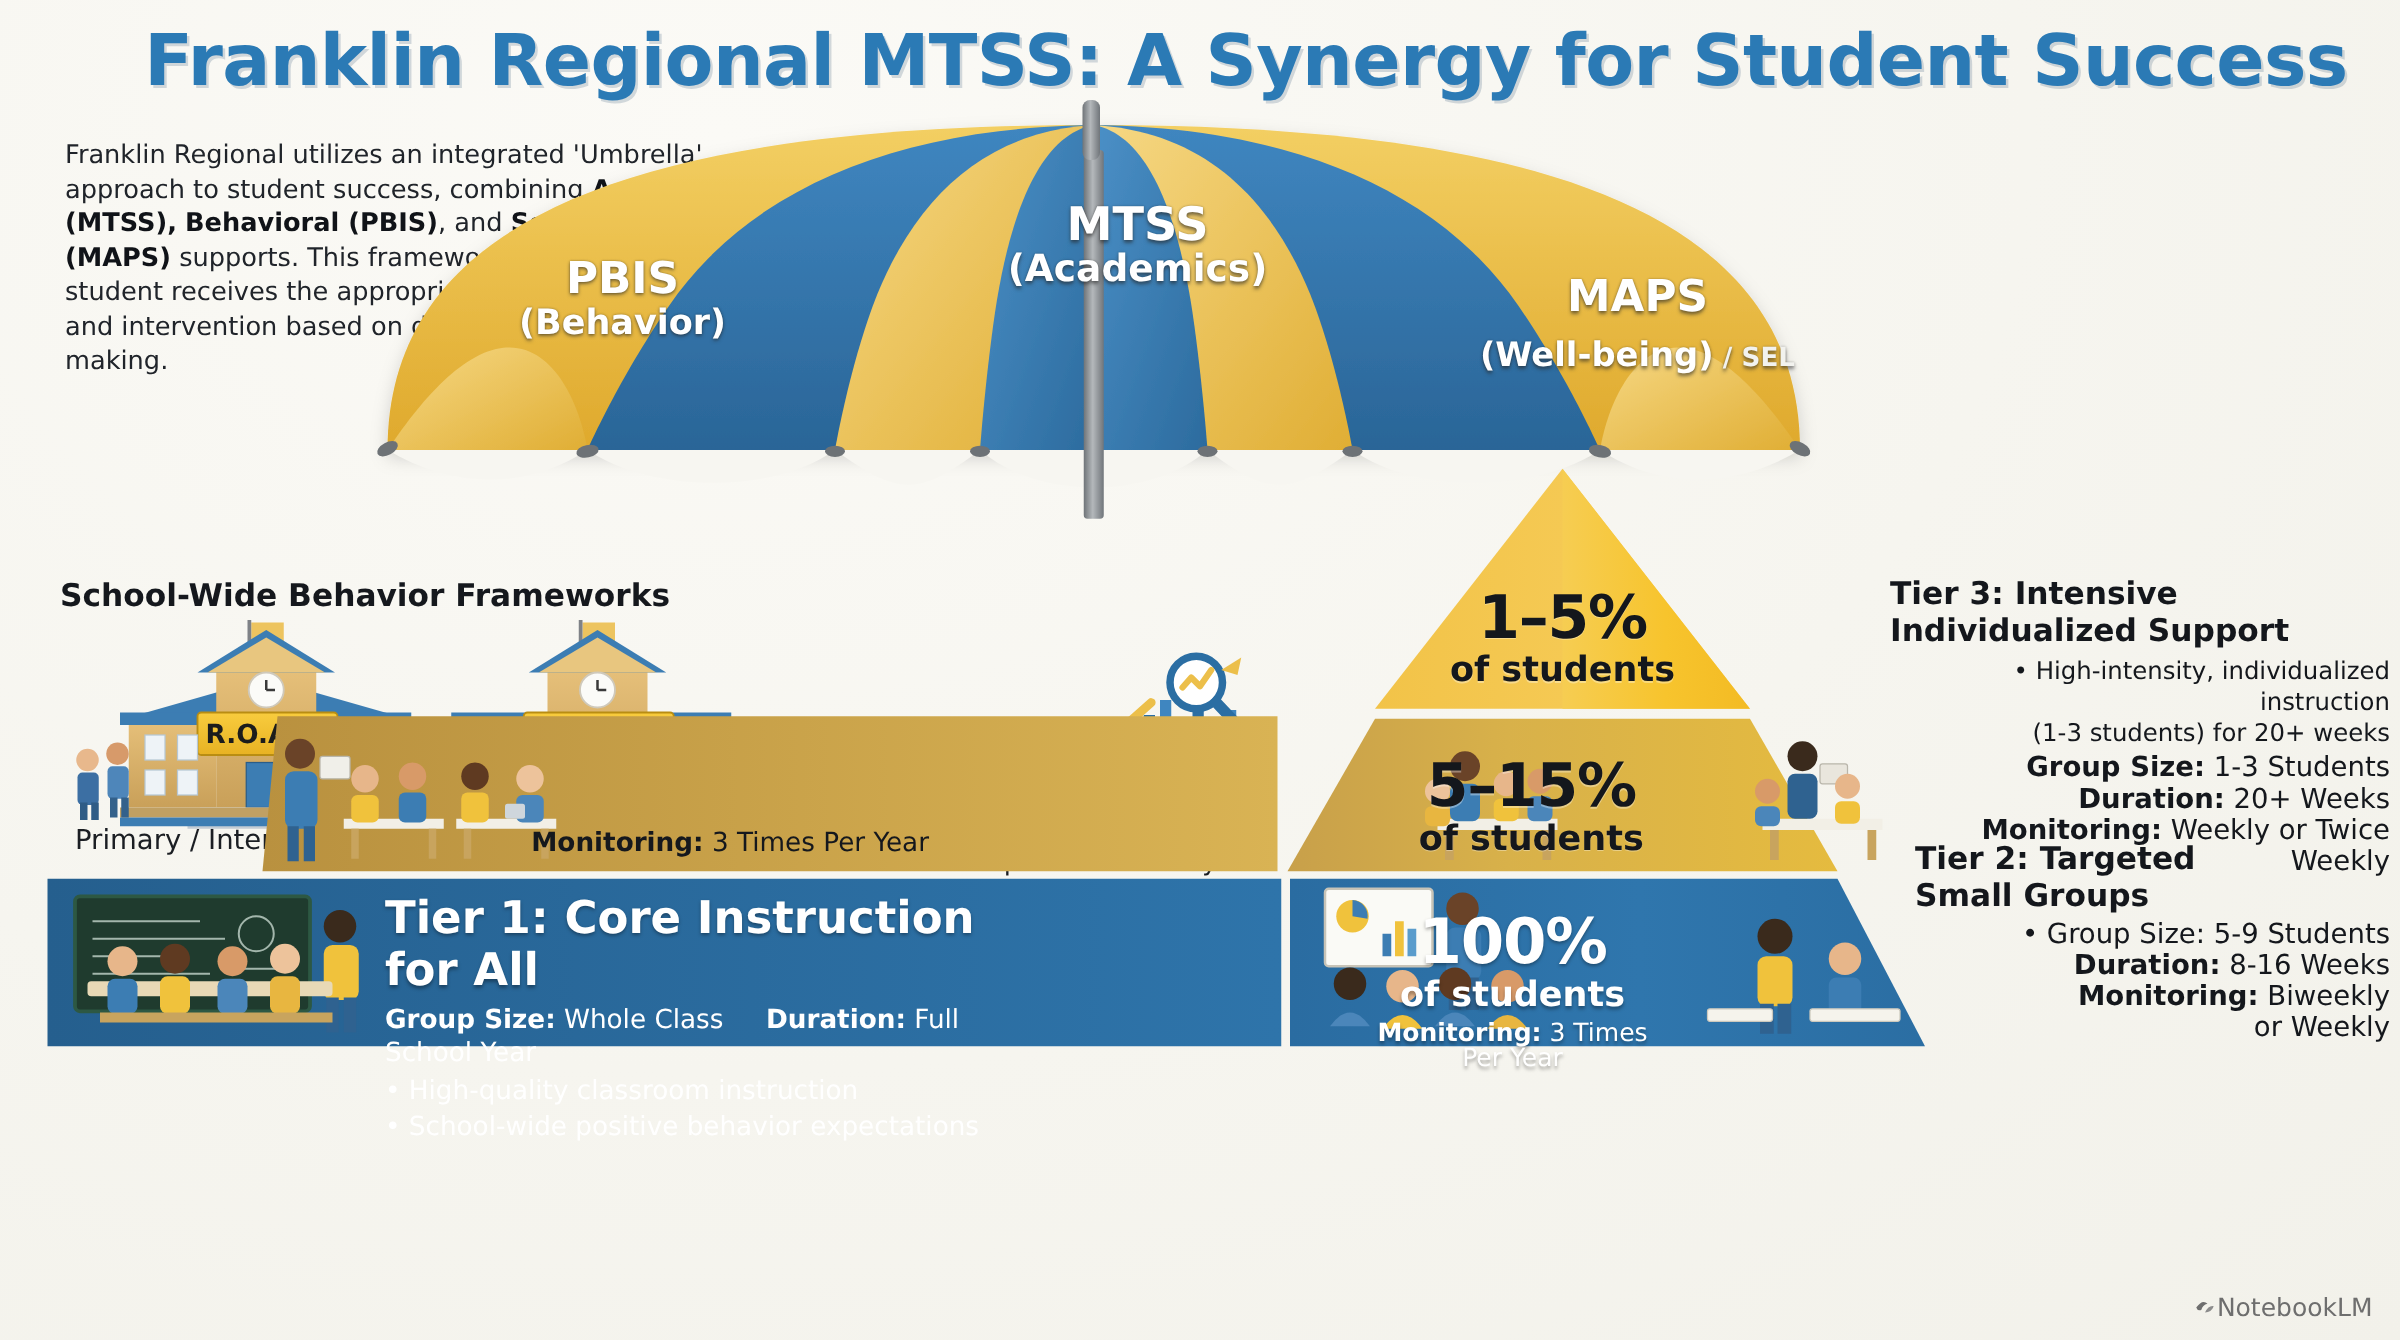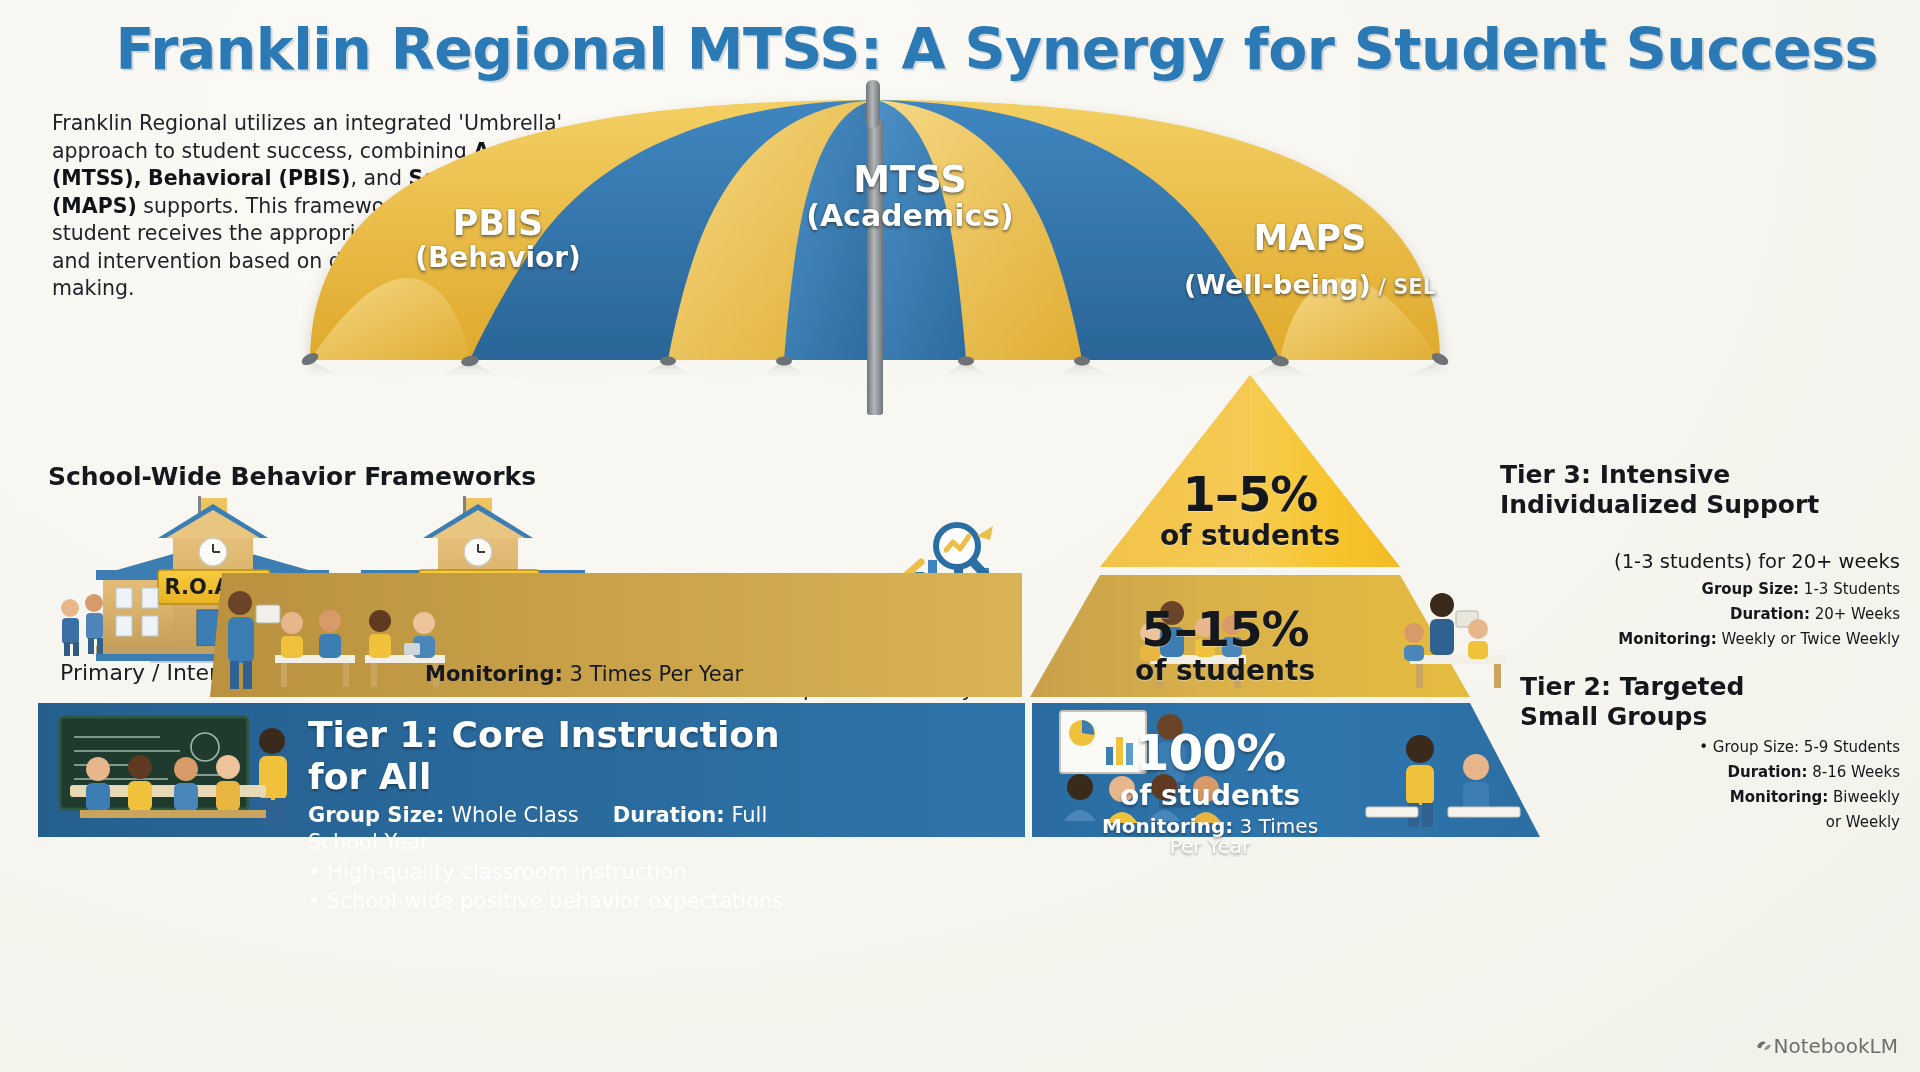--- a/index.html
+++ b/index.html
@@ -109,24 +109,25 @@
   .tier1-text .t1meta{font-size:21px;margin-top:4px;line-height:27px;}
   .tier1-text .t1meta .sep{display:inline-block;width:34px;}
   .tier1-text ul{margin:2px 0 0 0;padding:0;list-style:none;}
   .tier1-text li{font-size:21px;line-height:29px;}
   .tier1-text li:before{content:"• ";}
 
   
   .tier-desc{
     position:absolute;color:#14171c;
     font-family:"DejaVu Sans","Liberation Sans",sans-serif;
+    margin-left:12px;
   }
   .tier-desc h4{margin:0;font-size:25px;font-weight:bold;line-height:30px;}
   .tier-desc .bullet{font-size:19.5px;line-height:25px;margin-top:4px;}
-  .tier-desc .meta{font-size:15px;line-height:25px;margin-top:3px;}
+  .tier-desc .meta{font-size:22px;line-height:25px;margin-top:3px;}
   .tier-desc .meta b{font-weight:bold;}
   #t3desc{left:1500px;top:460px;width:400px;}
   #t3desc .bullet, #t3desc .meta{text-align:right;}
   #t3desc h4{text-align:left;}
   #t2desc{left:1520px;top:672px;width:380px;text-align:right;}
   #t2desc h4{text-align:left;}
 
   
   .watermark{
     position:absolute;right:22px;bottom:14px;font-size:20px;color:#6e6e6e;
@@ -569,21 +570,21 @@
       <li>School-wide positive behavior expectations</li>
     </ul>
   </div>
 
   <div class="tier-desc" id="t3desc">
     <h4>
       <span>Tier 3: Intensive</span><br>
       <span>Individualized Support</span>
     </h4>
     <div class="bullet">
-      <br>
+      <span>• High-intensity, individualized instruction</span><br>
       <span>(1-3 students) for 20+ weeks</span>
     </div>
     <div class="meta">
       <div><b>Group Size:</b><span> 1-3 Students</span></div>
       <div><b>Duration:</b><span> 20+ Weeks</span></div>
       <div><b>Monitoring:</b><span> Weekly or Twice Weekly</span></div>
     </div>
   </div>
 
   <div class="tier-desc" id="t2desc">

